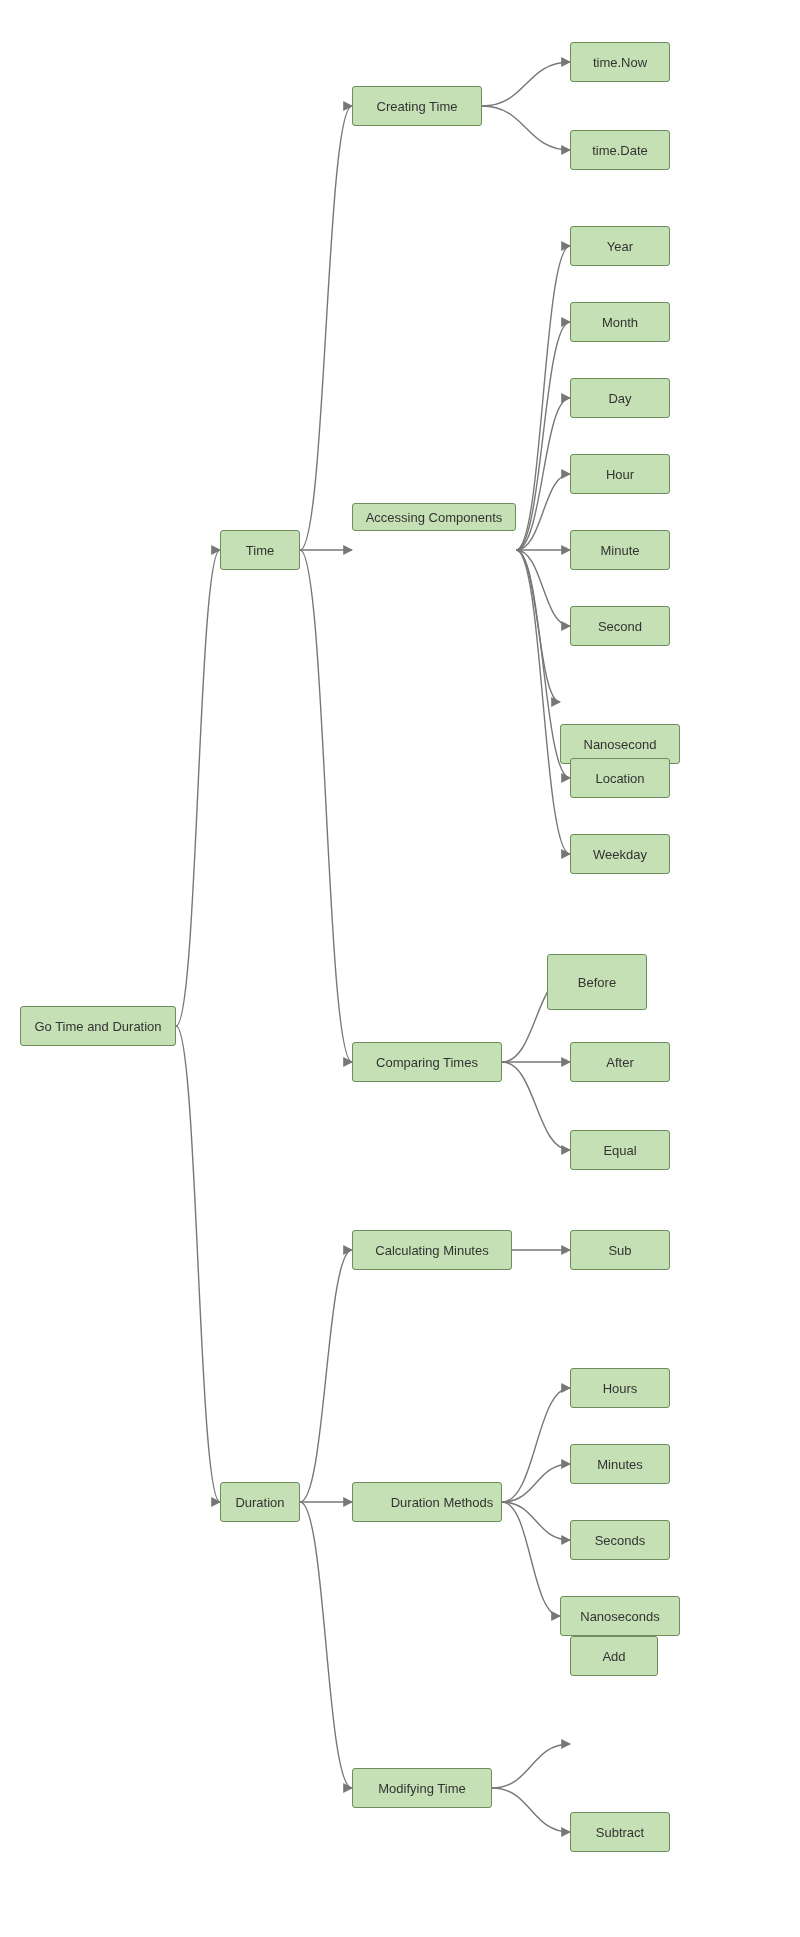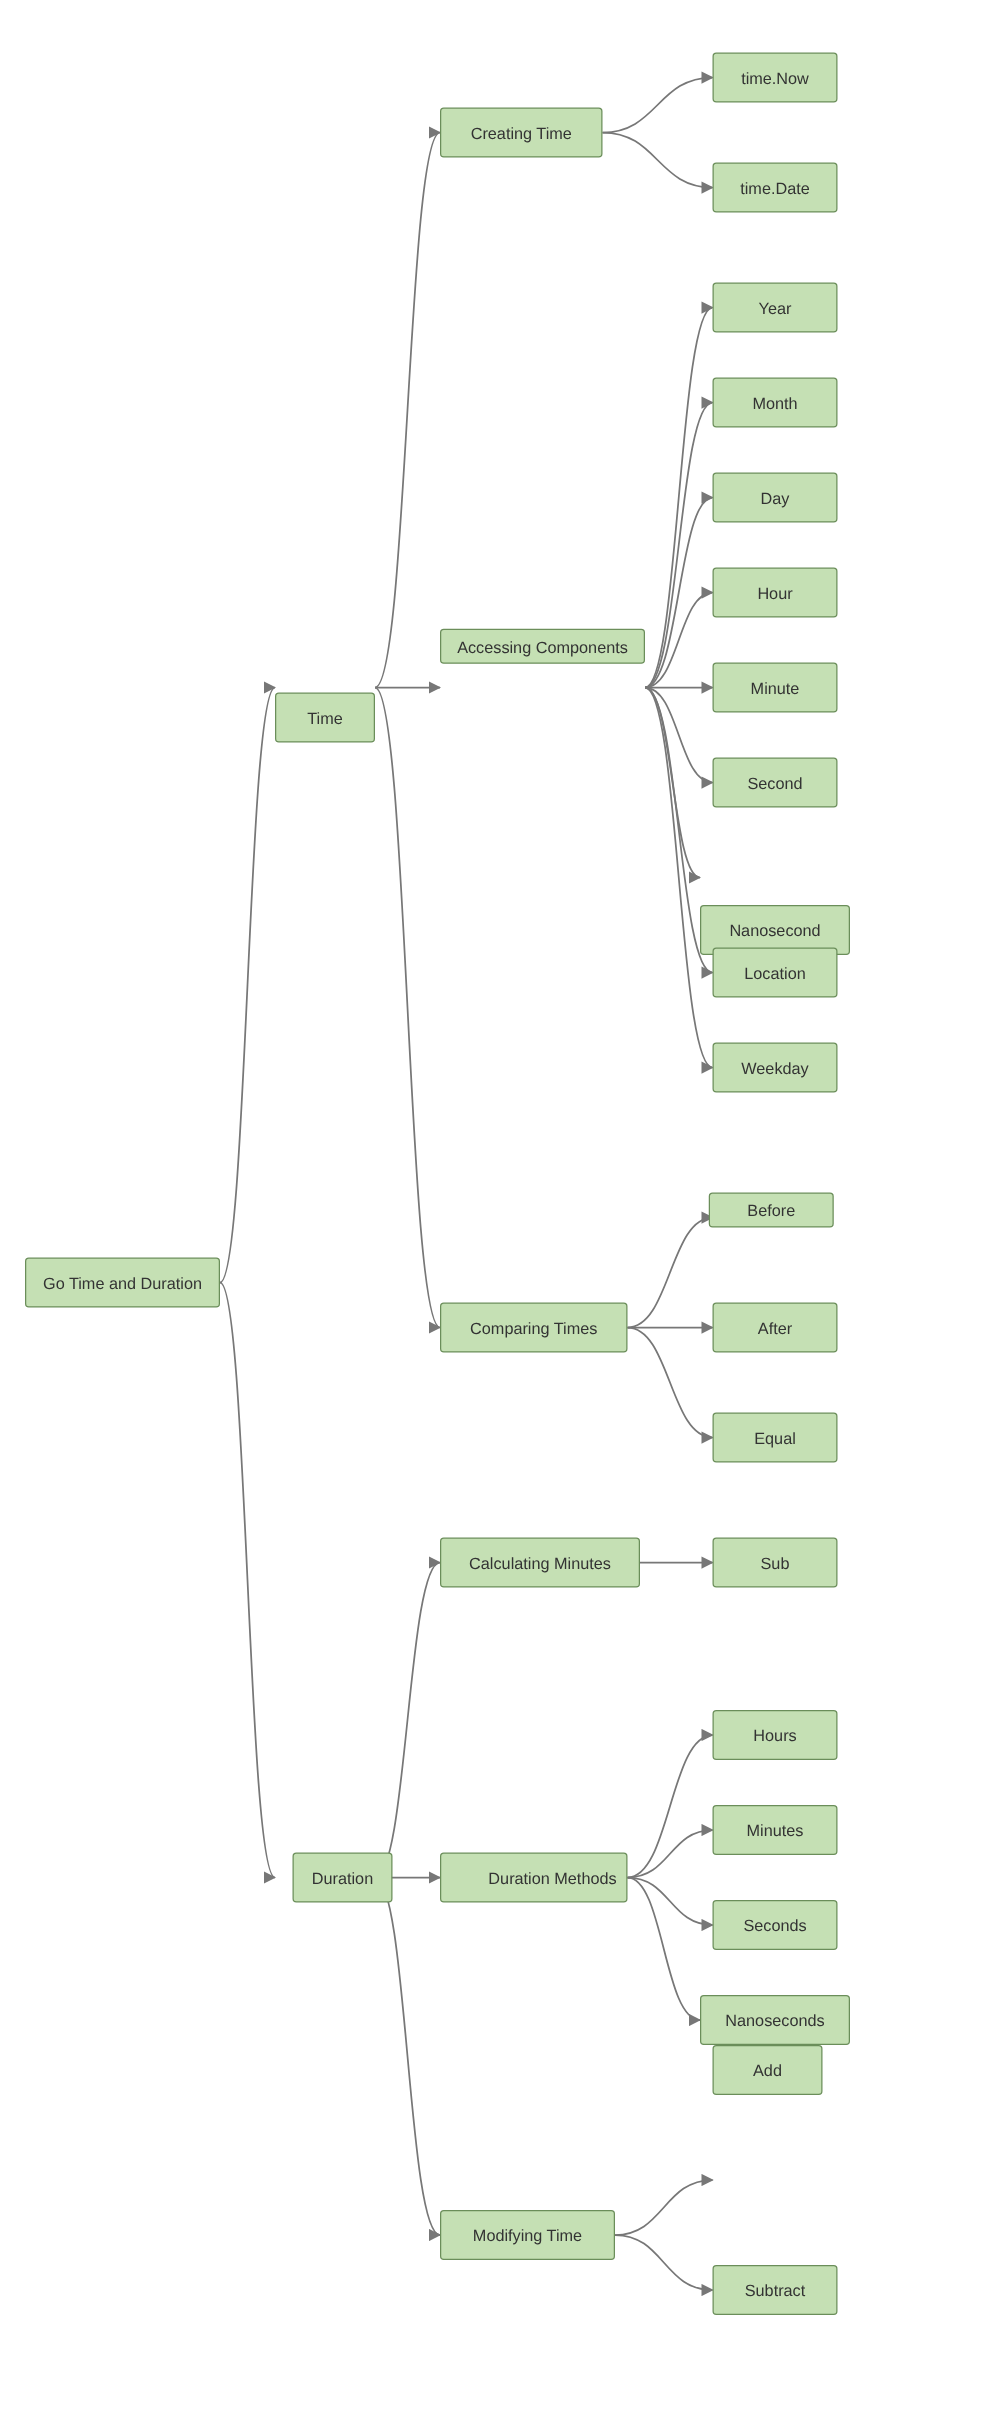--- a/index.html
+++ b/index.html
@@ -72,40 +72,40 @@
         <path d="M 502 1502 C 536 1502, 536 1388, 570 1388" fill="none" stroke="#777777" stroke-width="1.4" marker-end="url(#arrow)"></path>
         <path d="M 502 1502 C 536 1502, 536 1464, 570 1464" fill="none" stroke="#777777" stroke-width="1.4" marker-end="url(#arrow)"></path>
         <path d="M 502 1502 C 536 1502, 536 1540, 570 1540" fill="none" stroke="#777777" stroke-width="1.4" marker-end="url(#arrow)"></path>
         <path d="M 502 1502 C 531 1502, 531 1616, 560 1616" fill="none" stroke="#777777" stroke-width="1.4" marker-end="url(#arrow)"></path>
         <path d="M 492 1788 C 531 1788, 531 1744, 570 1744" fill="none" stroke="#777777" stroke-width="1.4" marker-end="url(#arrow)"></path>
         <path d="M 492 1788 C 531 1788, 531 1832, 570 1832" fill="none" stroke="#777777" stroke-width="1.4" marker-end="url(#arrow)"></path>
       </g>
   </svg>
   <div id="node-layer">
       <div class="node" style="left: 20px; top: 1006px; width: 156px; height: 40px;">Go Time and Duration</div>
-      <div class="node" style="left: 220px; top: 554px; width: 80px; height: 40px;">Time</div>
-      <div class="node" style="left: 220px; top: 1482px; width: 80px; height: 40px; margin-left: 14px;">Duration</div>
+      <div class="node" style="left: 220px; top: 530px; width: 80px; height: 40px;">Time</div>
+      <div class="node" style="left: 220px; top: 1482px; width: 80px; height: 40px;">Duration</div>
       <div class="node" style="left: 352px; top: 86px; width: 130px; height: 40px;">Creating Time</div>
       <div class="node" style="left: 352px; top: 503px; width: 164px; height: 28px;">Accessing Components</div>
       <div class="node" style="left: 352px; top: 1042px; width: 150px; height: 40px;">Comparing Times</div>
       <div class="node" style="left: 352px; top: 1230px; width: 160px; height: 40px;">Calculating Minutes</div>
       <div class="node" style="left: 352px; top: 1482px; width: 150px; height: 40px; padding-left: 36px;">Duration Methods</div>
       <div class="node" style="left: 352px; top: 1768px; width: 140px; height: 40px;">Modifying Time</div>
       <div class="node" style="left: 570px; top: 42px; width: 100px; height: 40px;">time.Now</div>
       <div class="node" style="left: 570px; top: 130px; width: 100px; height: 40px;">time.Date</div>
       <div class="node" style="left: 570px; top: 226px; width: 100px; height: 40px;">Year</div>
       <div class="node" style="left: 570px; top: 302px; width: 100px; height: 40px;">Month</div>
       <div class="node" style="left: 570px; top: 378px; width: 100px; height: 40px;">Day</div>
       <div class="node" style="left: 570px; top: 454px; width: 100px; height: 40px;">Hour</div>
       <div class="node" style="left: 570px; top: 530px; width: 100px; height: 40px;">Minute</div>
       <div class="node" style="left: 570px; top: 606px; width: 100px; height: 40px;">Second</div>
       <div class="node" style="left: 560px; top: 682px; width: 120px; height: 40px; margin-top: 42px;">Nanosecond</div>
       <div class="node" style="left: 570px; top: 758px; width: 100px; height: 40px;">Location</div>
       <div class="node" style="left: 570px; top: 834px; width: 100px; height: 40px;">Weekday</div>
-      <div class="node" style="left: 567px; top: 954px; width: 100px; height: 28px;">Before</div>
+      <div class="node" style="left: 547px; top: 954px; width: 100px; height: 56px;">Before</div>
       <div class="node" style="left: 570px; top: 1042px; width: 100px; height: 40px;">After</div>
       <div class="node" style="left: 570px; top: 1130px; width: 100px; height: 40px;">Equal</div>
       <div class="node" style="left: 570px; top: 1230px; width: 100px; height: 40px;">Sub</div>
       <div class="node" style="left: 570px; top: 1368px; width: 100px; height: 40px;">Hours</div>
       <div class="node" style="left: 570px; top: 1444px; width: 100px; height: 40px;">Minutes</div>
       <div class="node" style="left: 570px; top: 1520px; width: 100px; height: 40px; text-align: center;">Seconds</div>
       <div class="node" style="left: 560px; top: 1596px; width: 120px; height: 40px;">Nanoseconds</div>
       <div class="node" style="left: 570px; top: 1636px; width: 88px; height: 40px;">Add</div>
       <div class="node" style="left: 570px; top: 1812px; width: 100px; height: 40px;">Subtract</div>
     </div>

